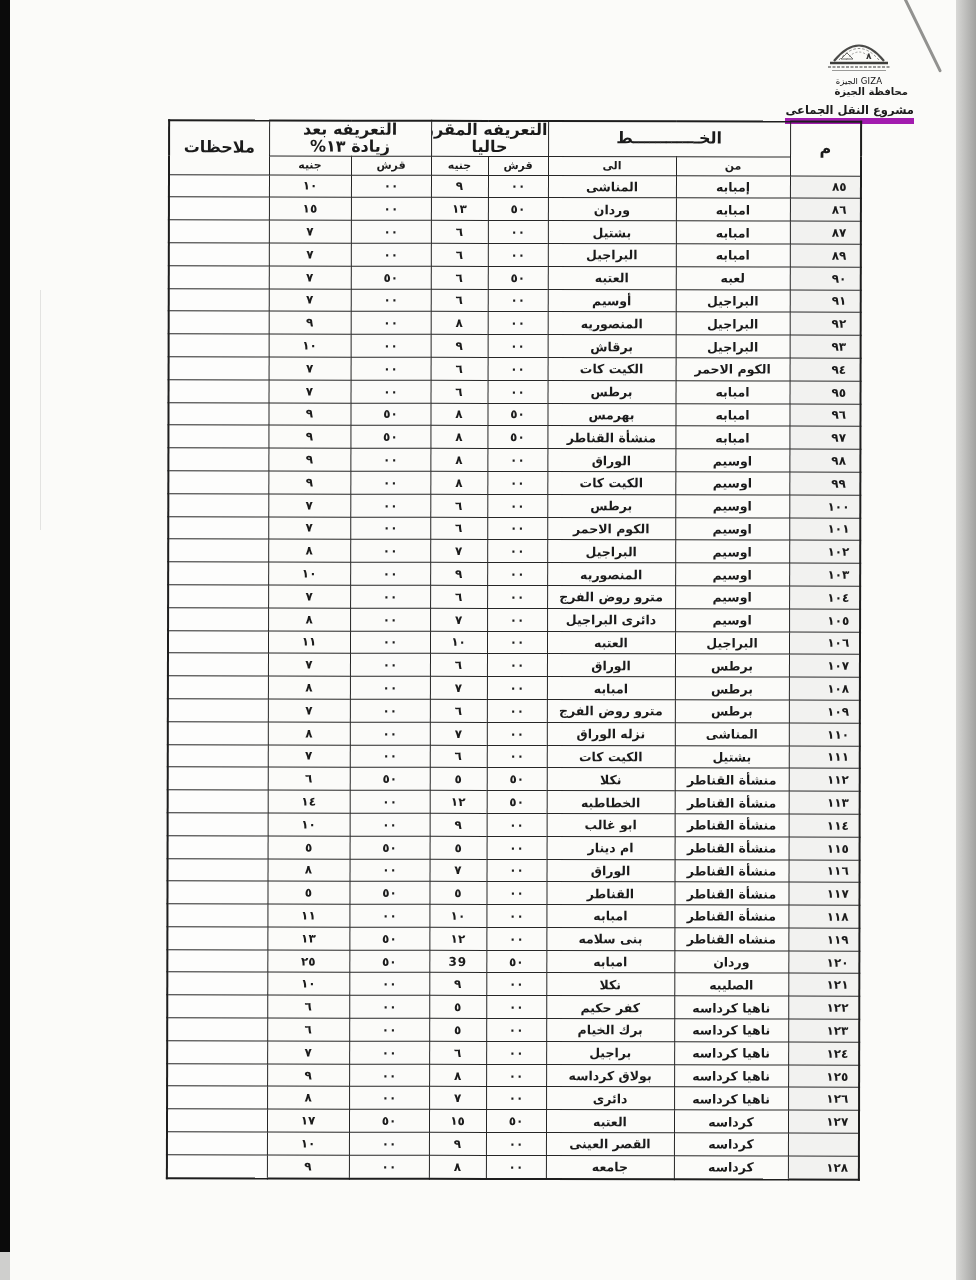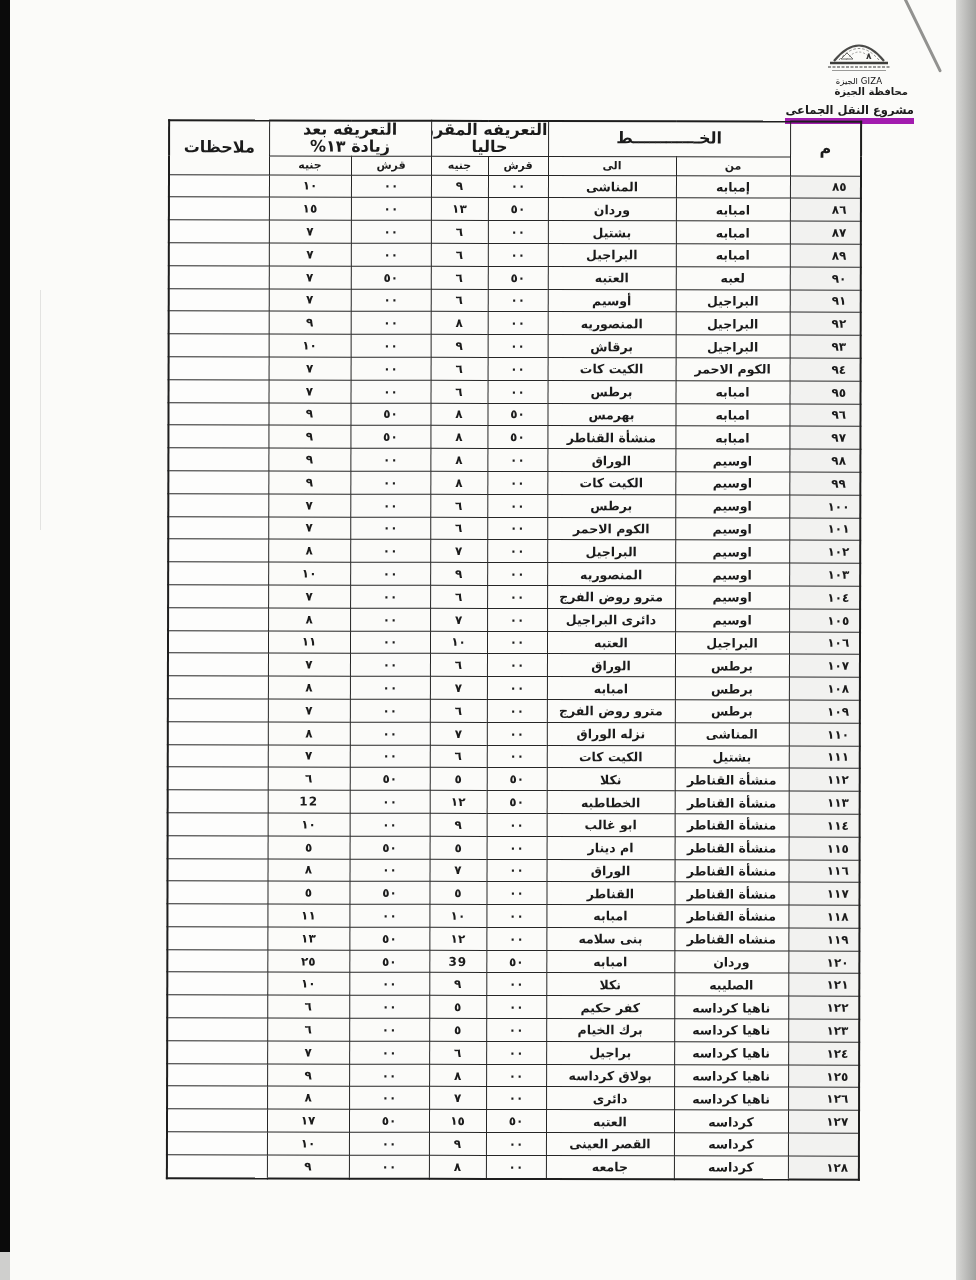--- a/index.html
+++ b/index.html
@@ -378,21 +378,21 @@
           <td class="c-g2">٦</td>
           <td class="c-notes"></td>
         </tr>
         <tr>
           <td class="c-num">١١٣</td>
           <td class="c-from">منشأة القناطر</td>
           <td class="c-to">الخطاطبه</td>
           <td class="c-q">٥٠</td>
           <td class="c-g">١٢</td>
           <td class="c-q2">٠٠</td>
-          <td class="c-g2">12</td>
+          <td class="c-g2">١٤</td>
           <td class="c-notes"></td>
         </tr>
         <tr>
           <td class="c-num">١١٤</td>
           <td class="c-from">منشأة القناطر</td>
           <td class="c-to">ابو غالب</td>
           <td class="c-q">٠٠</td>
           <td class="c-g">٩</td>
           <td class="c-q2">٠٠</td>
           <td class="c-g2">١٠</td>

